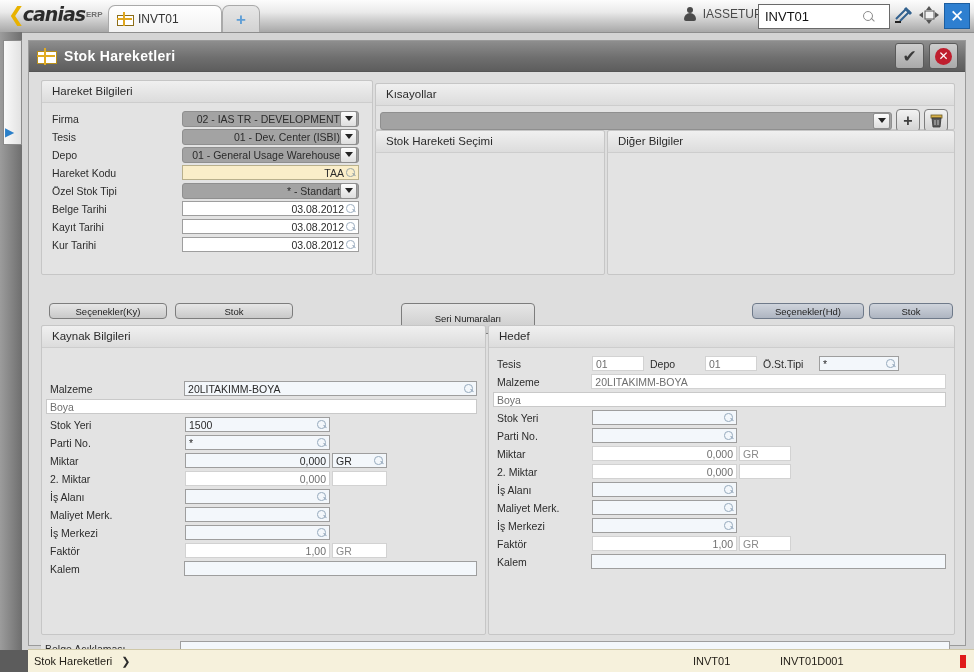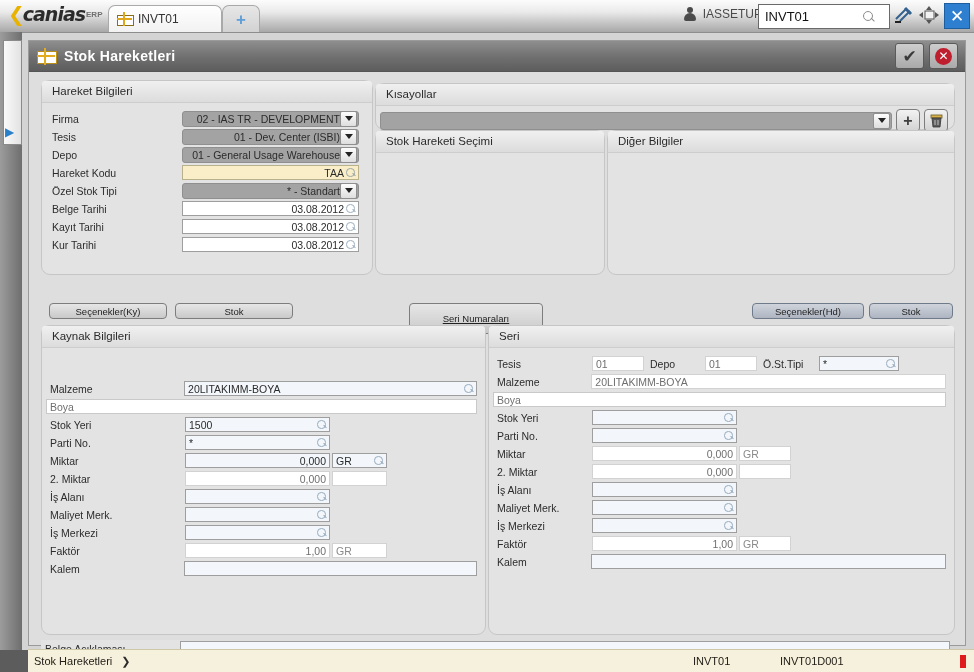--- a/index.html
+++ b/index.html
@@ -111,21 +111,21 @@
     background:linear-gradient(to bottom,#cdcdcd,#a9a9a9);
     display:flex;align-items:center;justify-content:center;
   }
   .chk{color:#3a3a3a;font-size:17px;font-weight:bold;line-height:1;}
   .xcirc{width:17px;height:17px;border-radius:50%;background:#bf1e2e;color:#fff;
     display:flex;align-items:center;justify-content:center;font-size:12px;font-weight:bold;}
 
   .win-body{position:relative;width:936px;height:573px;background:#dedede;}
 
   
-  .panel{position:absolute;background:#e3e3e3;border:1px solid #c6c6c6;border-radius:9px;}
+  .panel{position:absolute;background:#e3e3e3;border:1px solid #c6c6c6;border-radius:2px;}
   .panel > .phead{
     height:21px;line-height:21px;padding-left:10px;font-size:11.5px;color:#2b2b2b;
     background:linear-gradient(to bottom,#f0f0f0,#dcdcdc);
     border-bottom:1px solid #cdcdcd;border-radius:3px 3px 0 0;
   }
 
   
   .row{display:flex;align-items:center;height:17px;margin-bottom:1px;}
   .lbl{font-size:10.5px;color:#2c2c2c;background:#e3e3e3;display:flex;align-items:center;height:17px;padding-left:4px;}
   .fld{
@@ -360,21 +360,21 @@
       <div class="panel" style="left:346px;top:58px;width:228px;height:143px;">
         <div class="phead">Stok Hareketi Seçimi</div>
       </div>
 
       <div class="panel" style="left:578px;top:58px;width:346px;height:143px;">
         <div class="phead">Diğer Bilgiler</div>
       </div>
 
       <div class="btn" style="position:absolute;left:20px;top:231px;width:118px;height:16px;">Seçenekler(Ky)</div>
       <div class="btn" style="position:absolute;left:146px;top:231px;width:118px;height:16px;">Stok</div>
-      <div class="btn" style="position:absolute;left:380px;top:231px;width:134px;height:31px;text-decoration:underline;">Seri Numaraları</div>
+      <div class="btn" style="position:absolute;left:372px;top:231px;width:134px;height:31px;">Seri Numaraları</div>
       <div class="btn blue" style="position:absolute;left:723px;top:231px;width:112px;height:16px;">Seçenekler(Hd)</div>
       <div class="btn blue" style="position:absolute;left:840px;top:231px;width:84px;height:16px;">Stok</div>
 
       <div class="panel" style="left:12px;top:253px;width:443px;height:308px;">
         <div class="phead">Kaynak Bilgileri</div>
 
         <div style="padding:32px 8px 0 4px;">
 
           <div class="row">
             <div class="lbl" style="width:135px;">Malzeme</div>
@@ -465,21 +465,21 @@
             <div class="lbl" style="width:135px;">Kalem</div>
             <div class="fld" style="width:295px;">
               <span class="val"></span>
             </div>
           </div>
 
         </div>
       </div>
 
       <div class="panel" style="left:459px;top:253px;width:465px;height:308px;">
-        <div class="phead">Seri</div>
+        <div class="phead">Hedef</div>
 
         <div style="padding:7px 8px 0 4px;">
 
           <div class="row">
             <div class="lbl" style="width:95px;">Tesis</div>
             <div class="fld ro" style="width:52px;">
               <span class="val">01</span>
             </div>
             <div class="lbl" style="width:55px;padding-left:6px;">Depo</div>
             <div class="fld ro" style="width:52px;">

